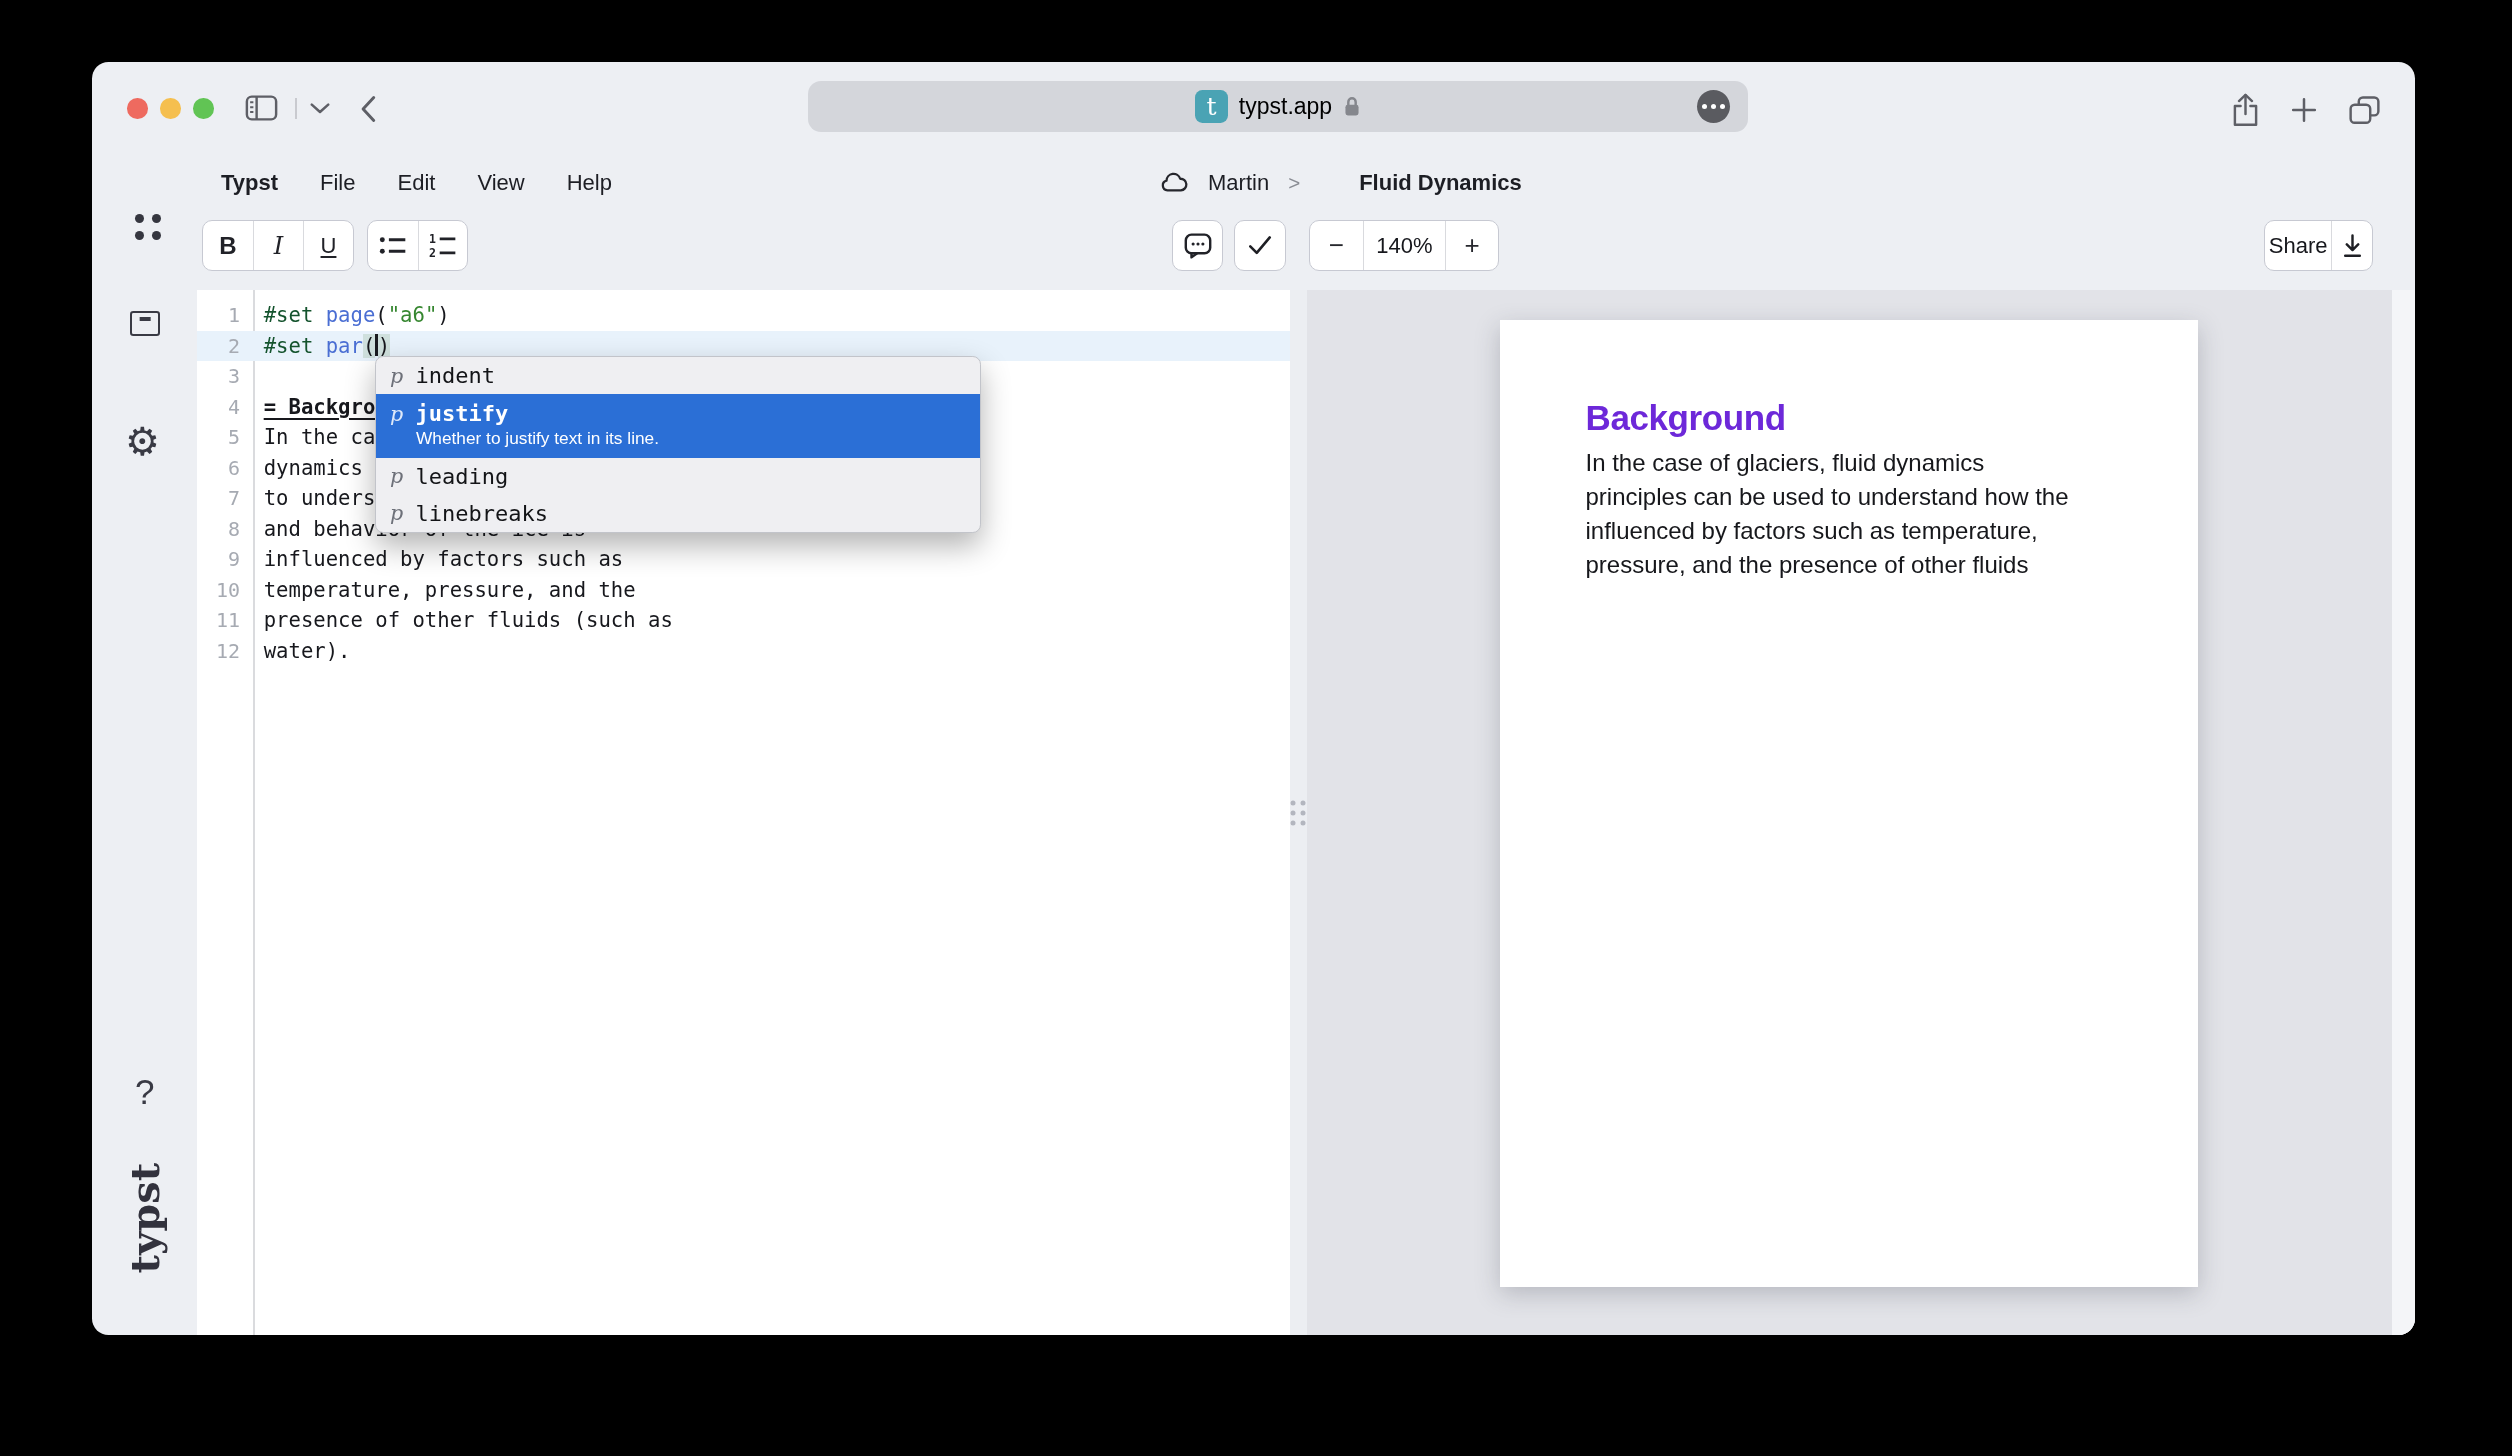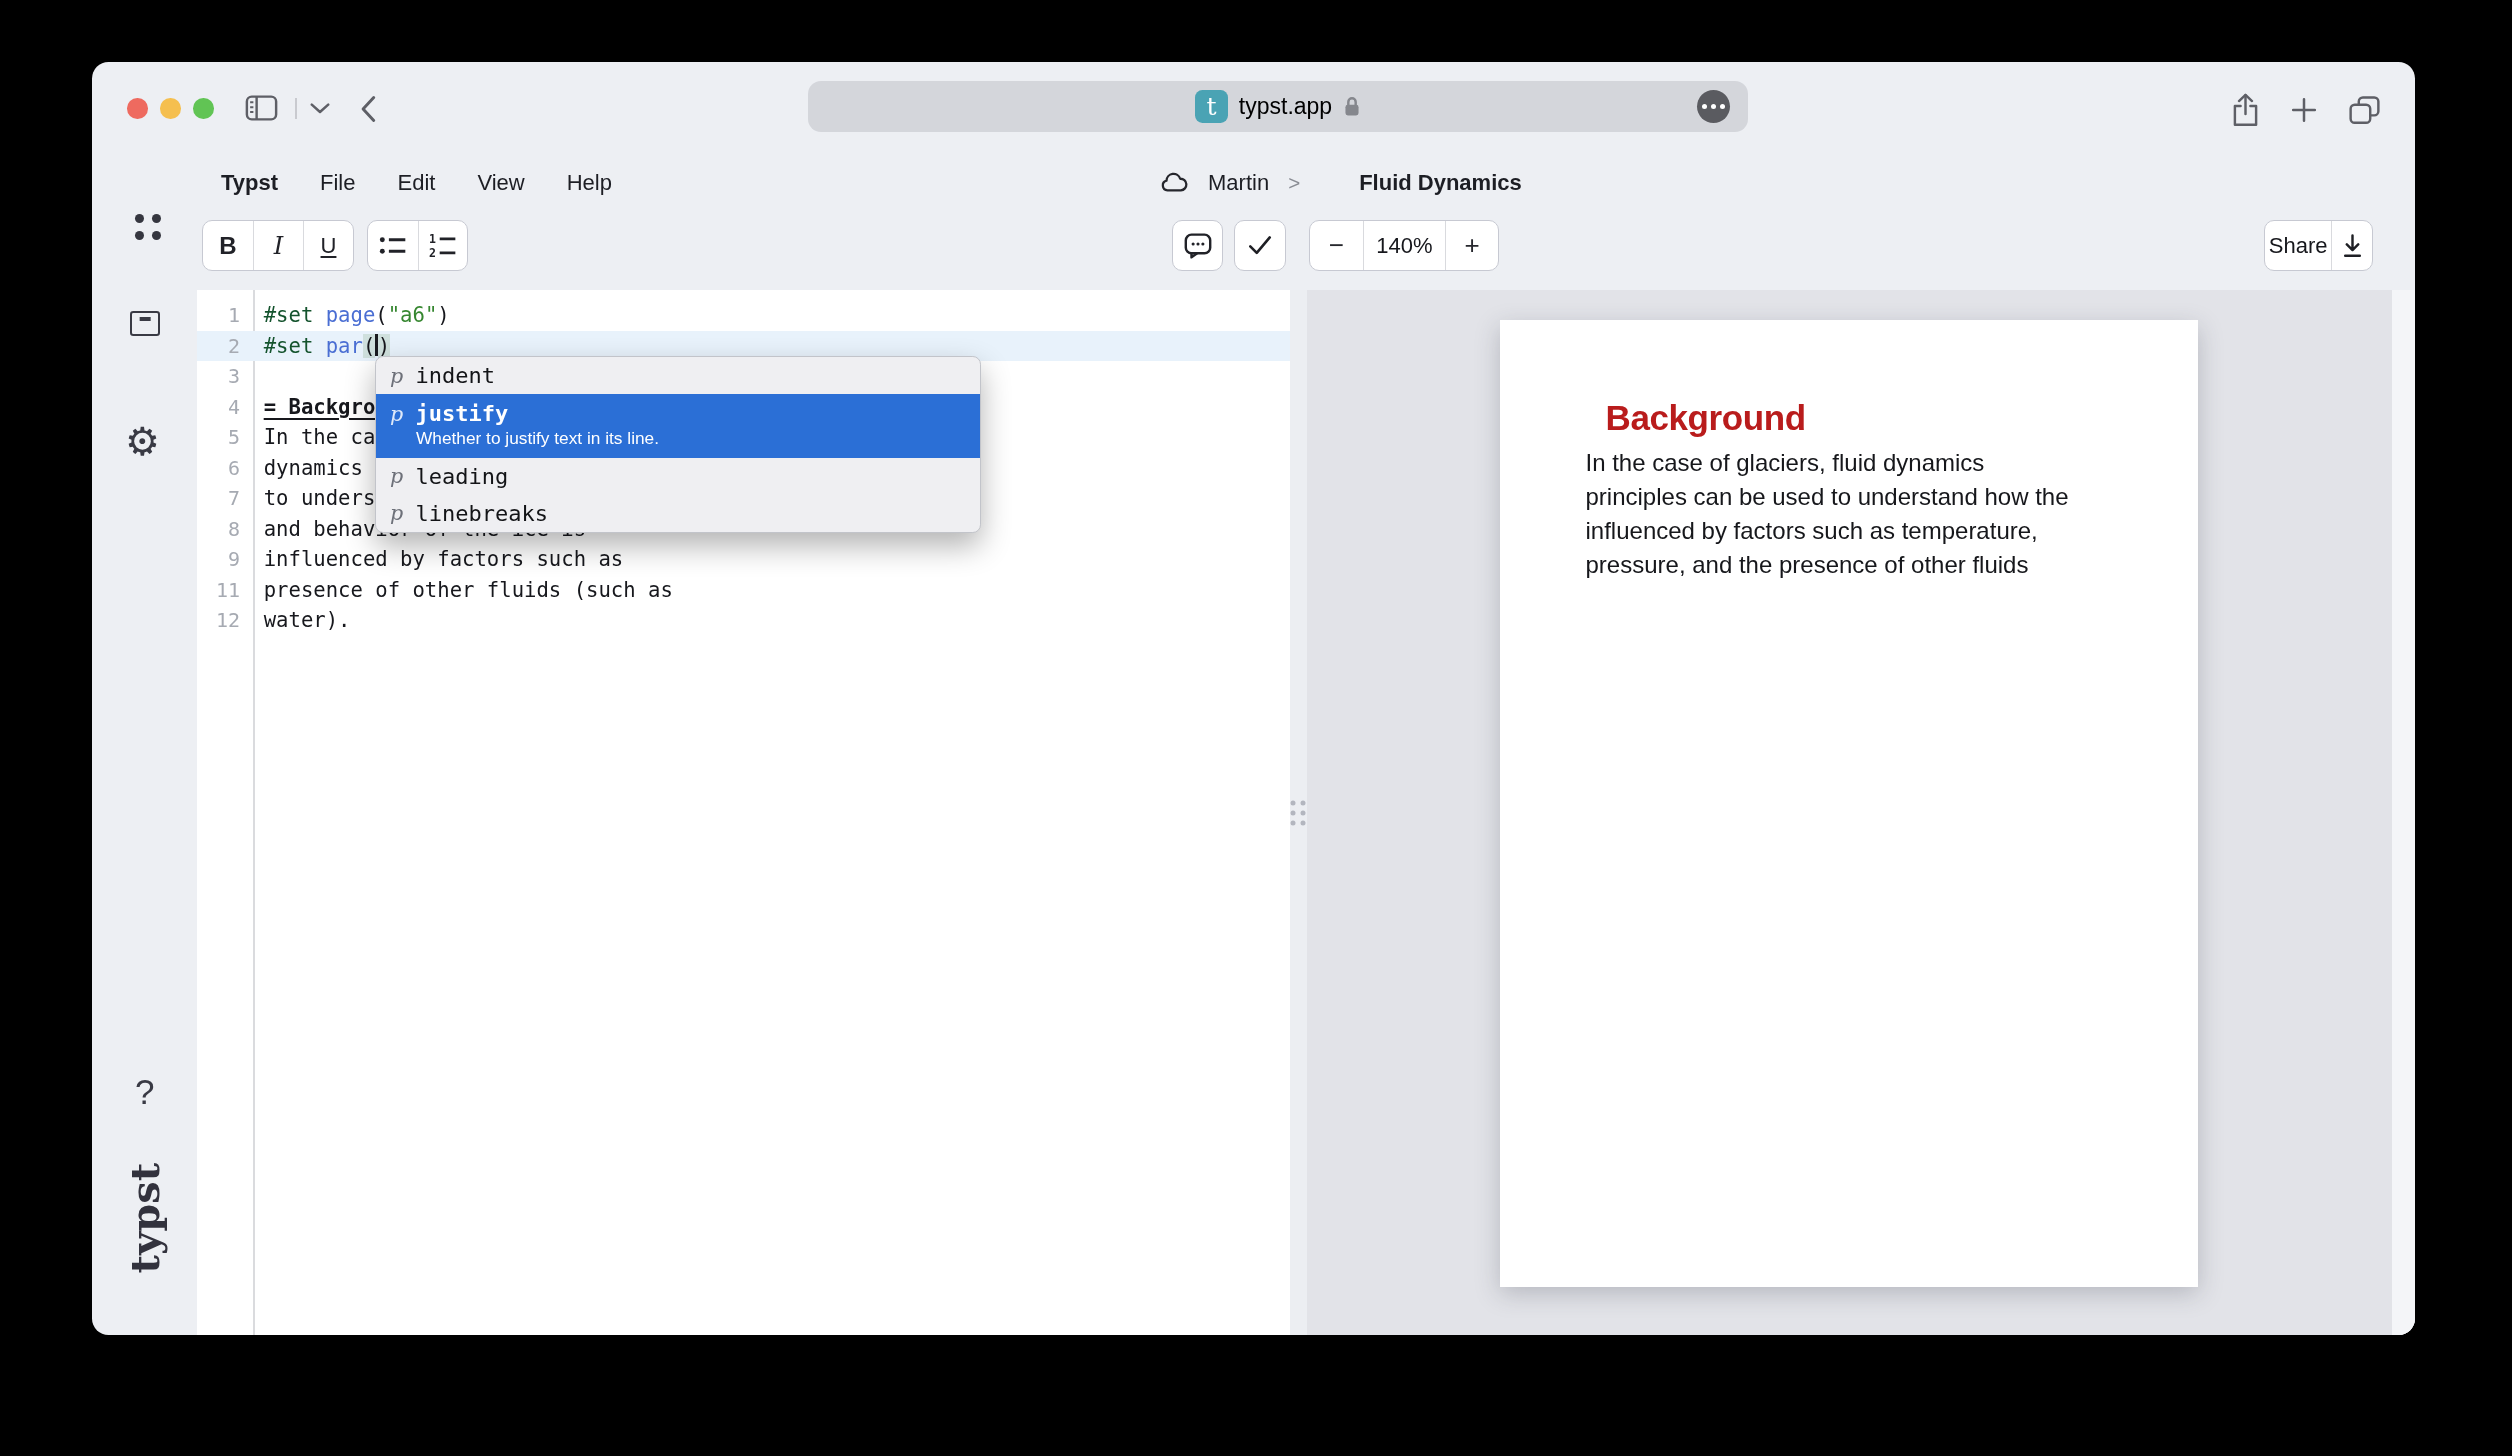--- a/index.html
+++ b/index.html
@@ -79,21 +79,21 @@
 
   .divider { width:16.5px; flex:none; background:#eceef2; position:relative; }
   .handle { position:absolute; top:50%; left:50%; transform:translate(-50%,-50%);
             display:grid; grid-template-columns:5px 5px; gap:5px; }
   .handle i { width:5px; height:5px; border-radius:50%; background:#b3b6bf; }
 
   .preview { flex:1; background:#e2e3e8; position:relative; }
   .scrollstrip { position:absolute; right:0; top:0; bottom:0; width:23px; background:#f4f5f8; }
   .page { position:absolute; left:193px; top:30px; width:698px; height:967px; background:#fff;
           box-shadow:0 6.6px 23px rgba(50,55,70,.25); padding:78px 86px 0; }
-  .page h1 { font-size:35px; line-height:40px; color:#b91c1c; letter-spacing:-0.4px;margin-left:20px; }
+  .page h1 { font-size:35px; line-height:40px; color:#6d28d9; letter-spacing:-0.4px; }
   .pbody { margin-top:8.2px; }
   .pline { font-size:24px; line-height:34px; color:#16171b; }
 
   
   .dropdown { position:absolute; left:283px; top:294px; width:606px; background:#efeff2;
               border:1.2px solid #c2c4ca; border-radius:8.2px; box-shadow:0 13px 30px rgba(0,0,0,.3);
               overflow:hidden; z-index:5; }
   .ac-row { display:flex; align-items:center; height:37px; padding-left:10px; }
   .pfx { font-family:"DejaVu Serif",serif; font-style:italic; font-size:20.6px; color:#6d7079; width:21.4px; flex:none; text-align:center; }
   .nm { font-family:"DejaVu Sans Mono",monospace; font-size:22px; color:#131417; margin-left:8.2px; }
@@ -275,20 +275,21 @@
         <div class="code-rows" id="code-rows">
             <div class="row"><span class="num">1</span><span class="code"><span class="kw">#set</span><span> </span><span class="fn">page</span><span>(</span><span class="str">"a6"</span><span>)</span></span></div>
             <div class="row active"><span class="num">2</span><span class="code"><span class="kw">#set</span><span> </span><span class="fn">par</span><span class="phl">(</span><span class="caret"></span><span class="phl">)</span></span></div>
             <div class="row"><span class="num">3</span><span class="code"></span></div>
             <div class="row"><span class="num">4</span><span class="code"><span class="heading">= Background</span></span></div>
             <div class="row"><span class="num">5</span><span class="code"><span>In the case of glaciers, fluid</span></span></div>
             <div class="row"><span class="num">6</span><span class="code"><span>dynamics principles can be used</span></span></div>
             <div class="row"><span class="num">7</span><span class="code"><span>to understand how the movement</span></span></div>
             <div class="row"><span class="num">8</span><span class="code"><span>and behavior of the ice is</span></span></div>
             <div class="row"><span class="num">9</span><span class="code"><span>influenced by factors such as</span></span></div>
+            <div class="row"><span class="num">10</span><span class="code"><span>temperature, pressure, and the</span></span></div>
             <div class="row"><span class="num">11</span><span class="code"><span>presence of other fluids (such as</span></span></div>
             <div class="row"><span class="num">12</span><span class="code"><span>water).</span></span></div>
           </div>
       </div>
 
       <div class="divider">
         <div class="handle">
             <i></i>
             <i></i>
             <i></i>

